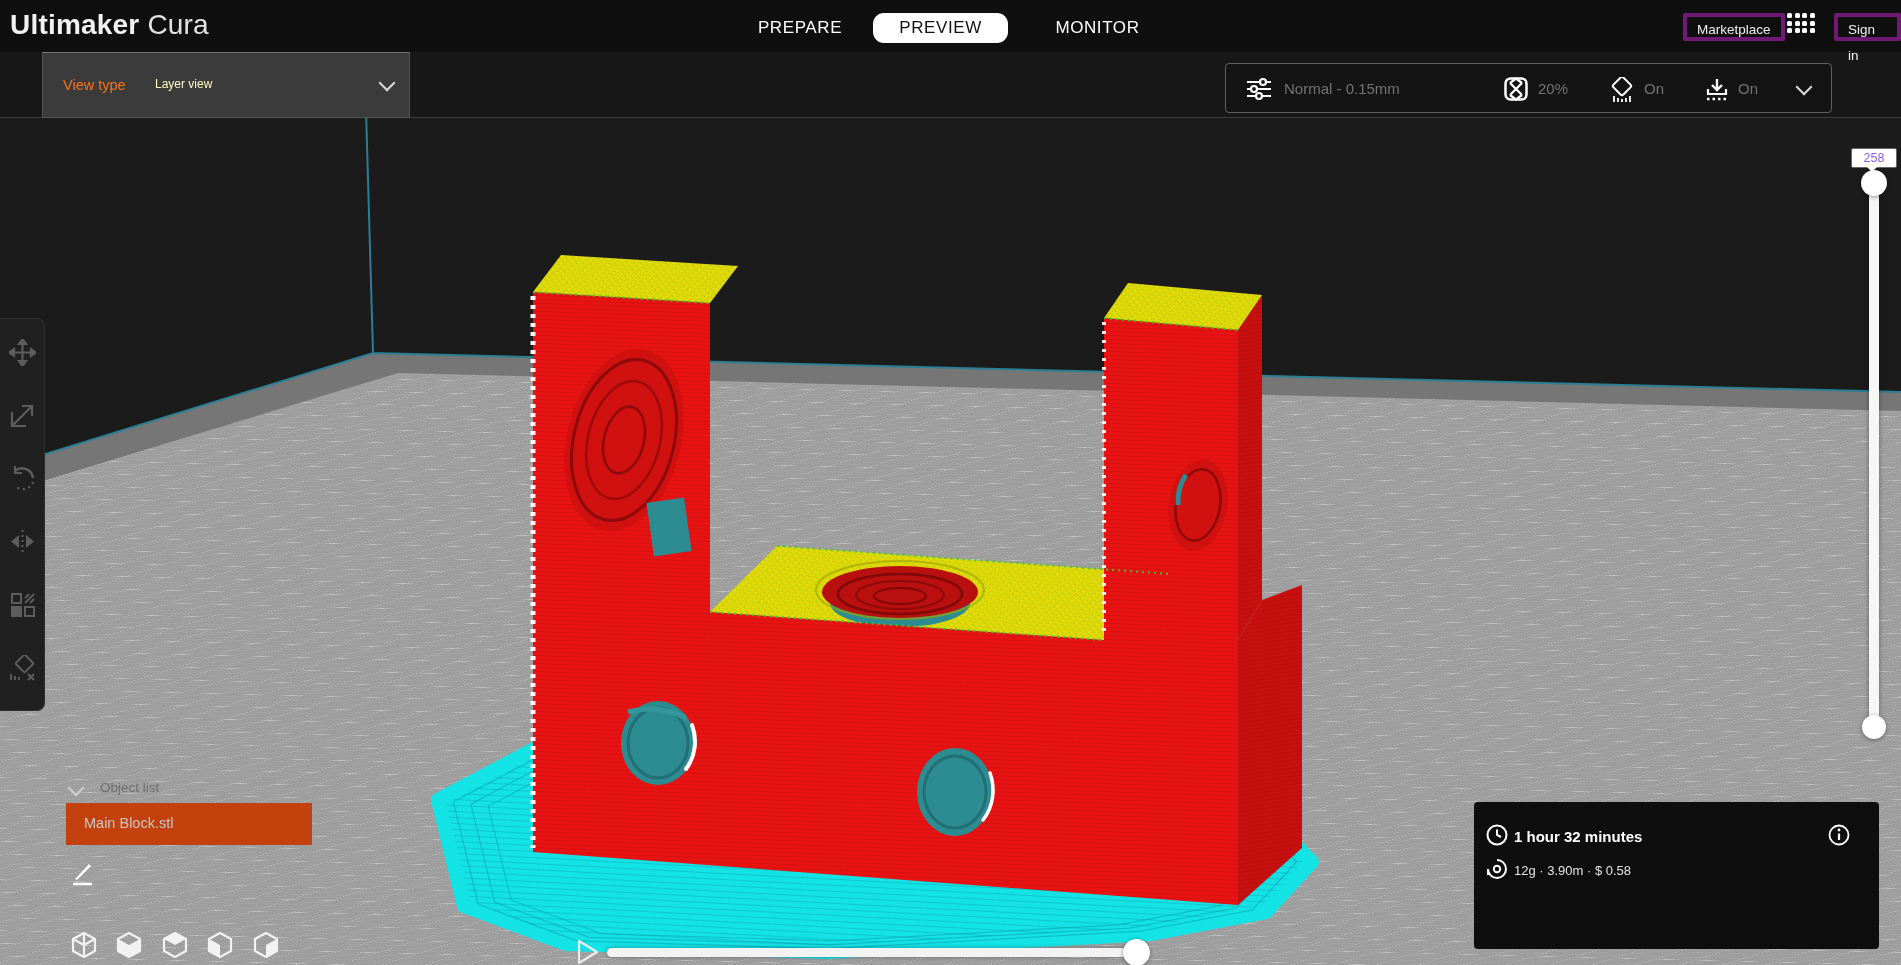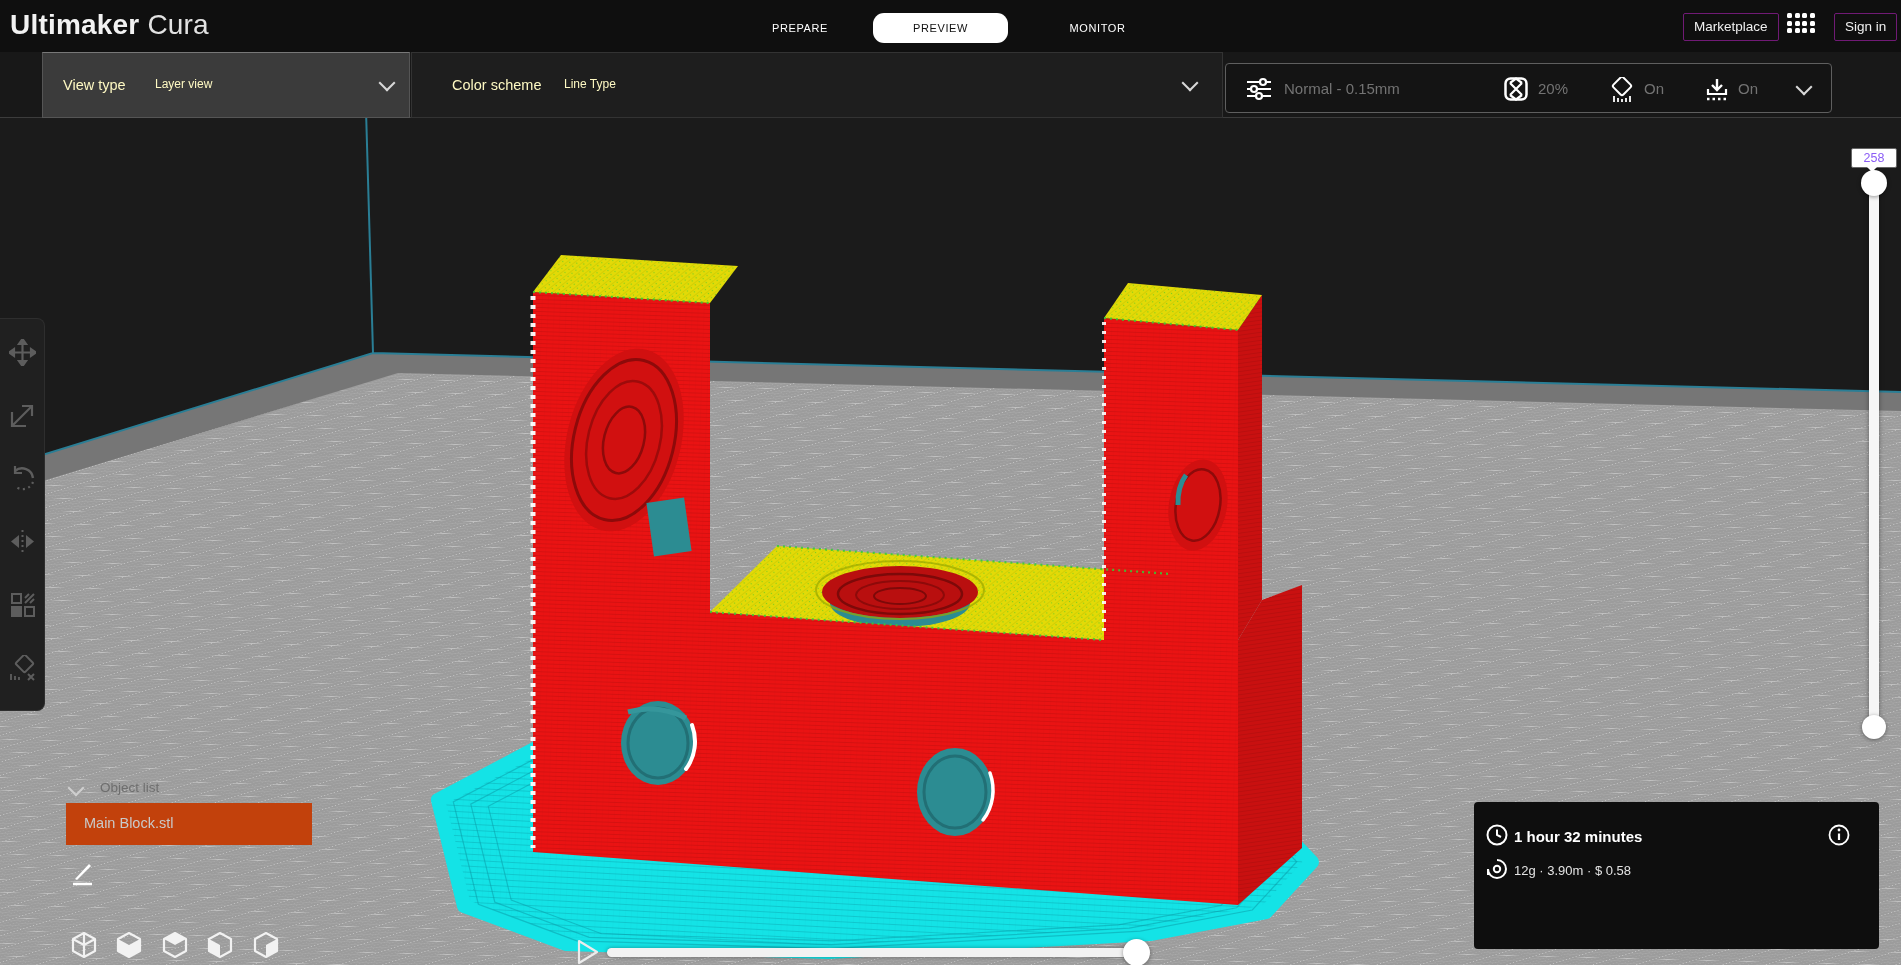--- a/index.html
+++ b/index.html
@@ -6,38 +6,38 @@
   html,body { width:1901px; height:965px; overflow:hidden; background:#1b1b1b;
               font-family:"Liberation Sans", sans-serif; }
   .abs { position:absolute; }
 
   
   #topbar { position:absolute; left:0; top:0; width:1901px; height:52px; background:#0f0f0f; z-index:30; }
   #logo { position:absolute; left:10px; top:9px; font-size:28px; color:#f2f2f2; letter-spacing:0.2px; }
   #logo b { font-weight:700; }
   #logo span.light { font-weight:300; color:#e2e2e2; }
   .tab { position:absolute; top:13px; height:30px; line-height:30px; color:#ffffff;
-         font-size:11px; letter-spacing:0.6px; text-align:center; cursor:pointer; }
+         font-size:17px; letter-spacing:0.6px; text-align:center; cursor:pointer; }
   #tab-prepare { left:740px; width:120px; }
   #tab-preview { left:873px; width:135px; background:#ffffff; color:#111; border-radius:11px; font-weight:400; }
   #tab-monitor { left:1025px; width:145px; }
   .tb-btn { position:absolute; top:13px; height:28px; line-height:26px; padding:0 10px;
-            border:1px solid #701a75; border-radius:2px; color:#f0f0f0; font-size:13.5px; cursor:pointer; }
+            border:4px solid #701a75; border-radius:2px; color:#f0f0f0; font-size:13.5px; cursor:pointer; }
   #btn-marketplace { left:1683px; }
   #btn-signin { left:1834px; }
   #apps-grid { position:absolute; left:1787px; top:13px; width:27px; height:27px; cursor:pointer;
                display:grid; grid-template-columns:repeat(4,5px); grid-template-rows:repeat(3,5px); gap:2.5px; }
   #apps-grid i { background:#fff; border-radius:1.5px; display:block; }
 
   
   #row2 { position:absolute; left:0; top:52px; width:1901px; height:66px; background:#181818;
           border-bottom:1px solid #3c3c3c; z-index:29; }
   #viewtype { position:absolute; left:42px; top:0; width:368px; height:66px; background:#3b3b3b;
               border:1px solid #555; border-top-color:#787878; cursor:pointer; }
-  #viewtype .lbl, #colorscheme .lbl { position:absolute; top:24px; font-size:14.5px; color:#fef9c3; }
+  #viewtype .lbl, #colorscheme .lbl { position:absolute; top:24px; font-size:14.5px; color:#f97316; }
   #viewtype .val, #colorscheme .val { position:absolute; top:24px; font-size:12px; color:#fef9c3; }
   #viewtype .lbl { left:20px; } #viewtype .val { left:112px; }
   .chev { position:absolute; width:12px; height:12px; border:solid #d8d8d8; border-width:0 2px 2px 0;
           transform:rotate(45deg); }
   #colorscheme { position:absolute; left:411px; top:0; width:812px; height:66px; background:#1e1e1e;
                  border:1px solid #333; cursor:pointer; }
   #colorscheme .lbl { left:40px; } #colorscheme .val { left:152px; }
   #settings-panel { position:absolute; left:1225px; top:11px; width:607px; height:50px; background:#141414;
                     border:1px solid #5f5f5f; border-radius:4px; cursor:pointer; }
   .sp-text { position:absolute; top:16px; font-size:15px; color:#737373; }
@@ -216,25 +216,20 @@
       <i></i>
   </div>
   <div class="tb-btn" id="btn-signin">Sign in</div>
 </div>
 
 <div id="row2">
   <div id="viewtype">
     <span class="lbl">View type</span>
     <span class="val">Layer view</span>
     <span class="chev" style="left:338px; top:24px;"></span>
-  </div>
-  <div id="colorscheme">
-    <span class="lbl">Color scheme</span>
-    <span class="val">Line Type</span>
-    <span class="chev" style="left:772px; top:24px;"></span>
   </div>
   <div id="settings-panel">
     <svg class="sp-icon" style="left:20px;" width="26" height="24" viewBox="0 0 26 24">
       <g stroke="#fff" stroke-width="2.2" fill="none">
         <path d="M1,5 H25 M1,12 H25 M1,19 H25"></path>
         <circle cx="17" cy="5" r="3" fill="#141414"></circle>
           <circle cx="8" cy="12" r="3" fill="#141414"></circle>
           <circle cx="13" cy="19" r="3" fill="#141414"></circle>
       </g>
     </svg>

